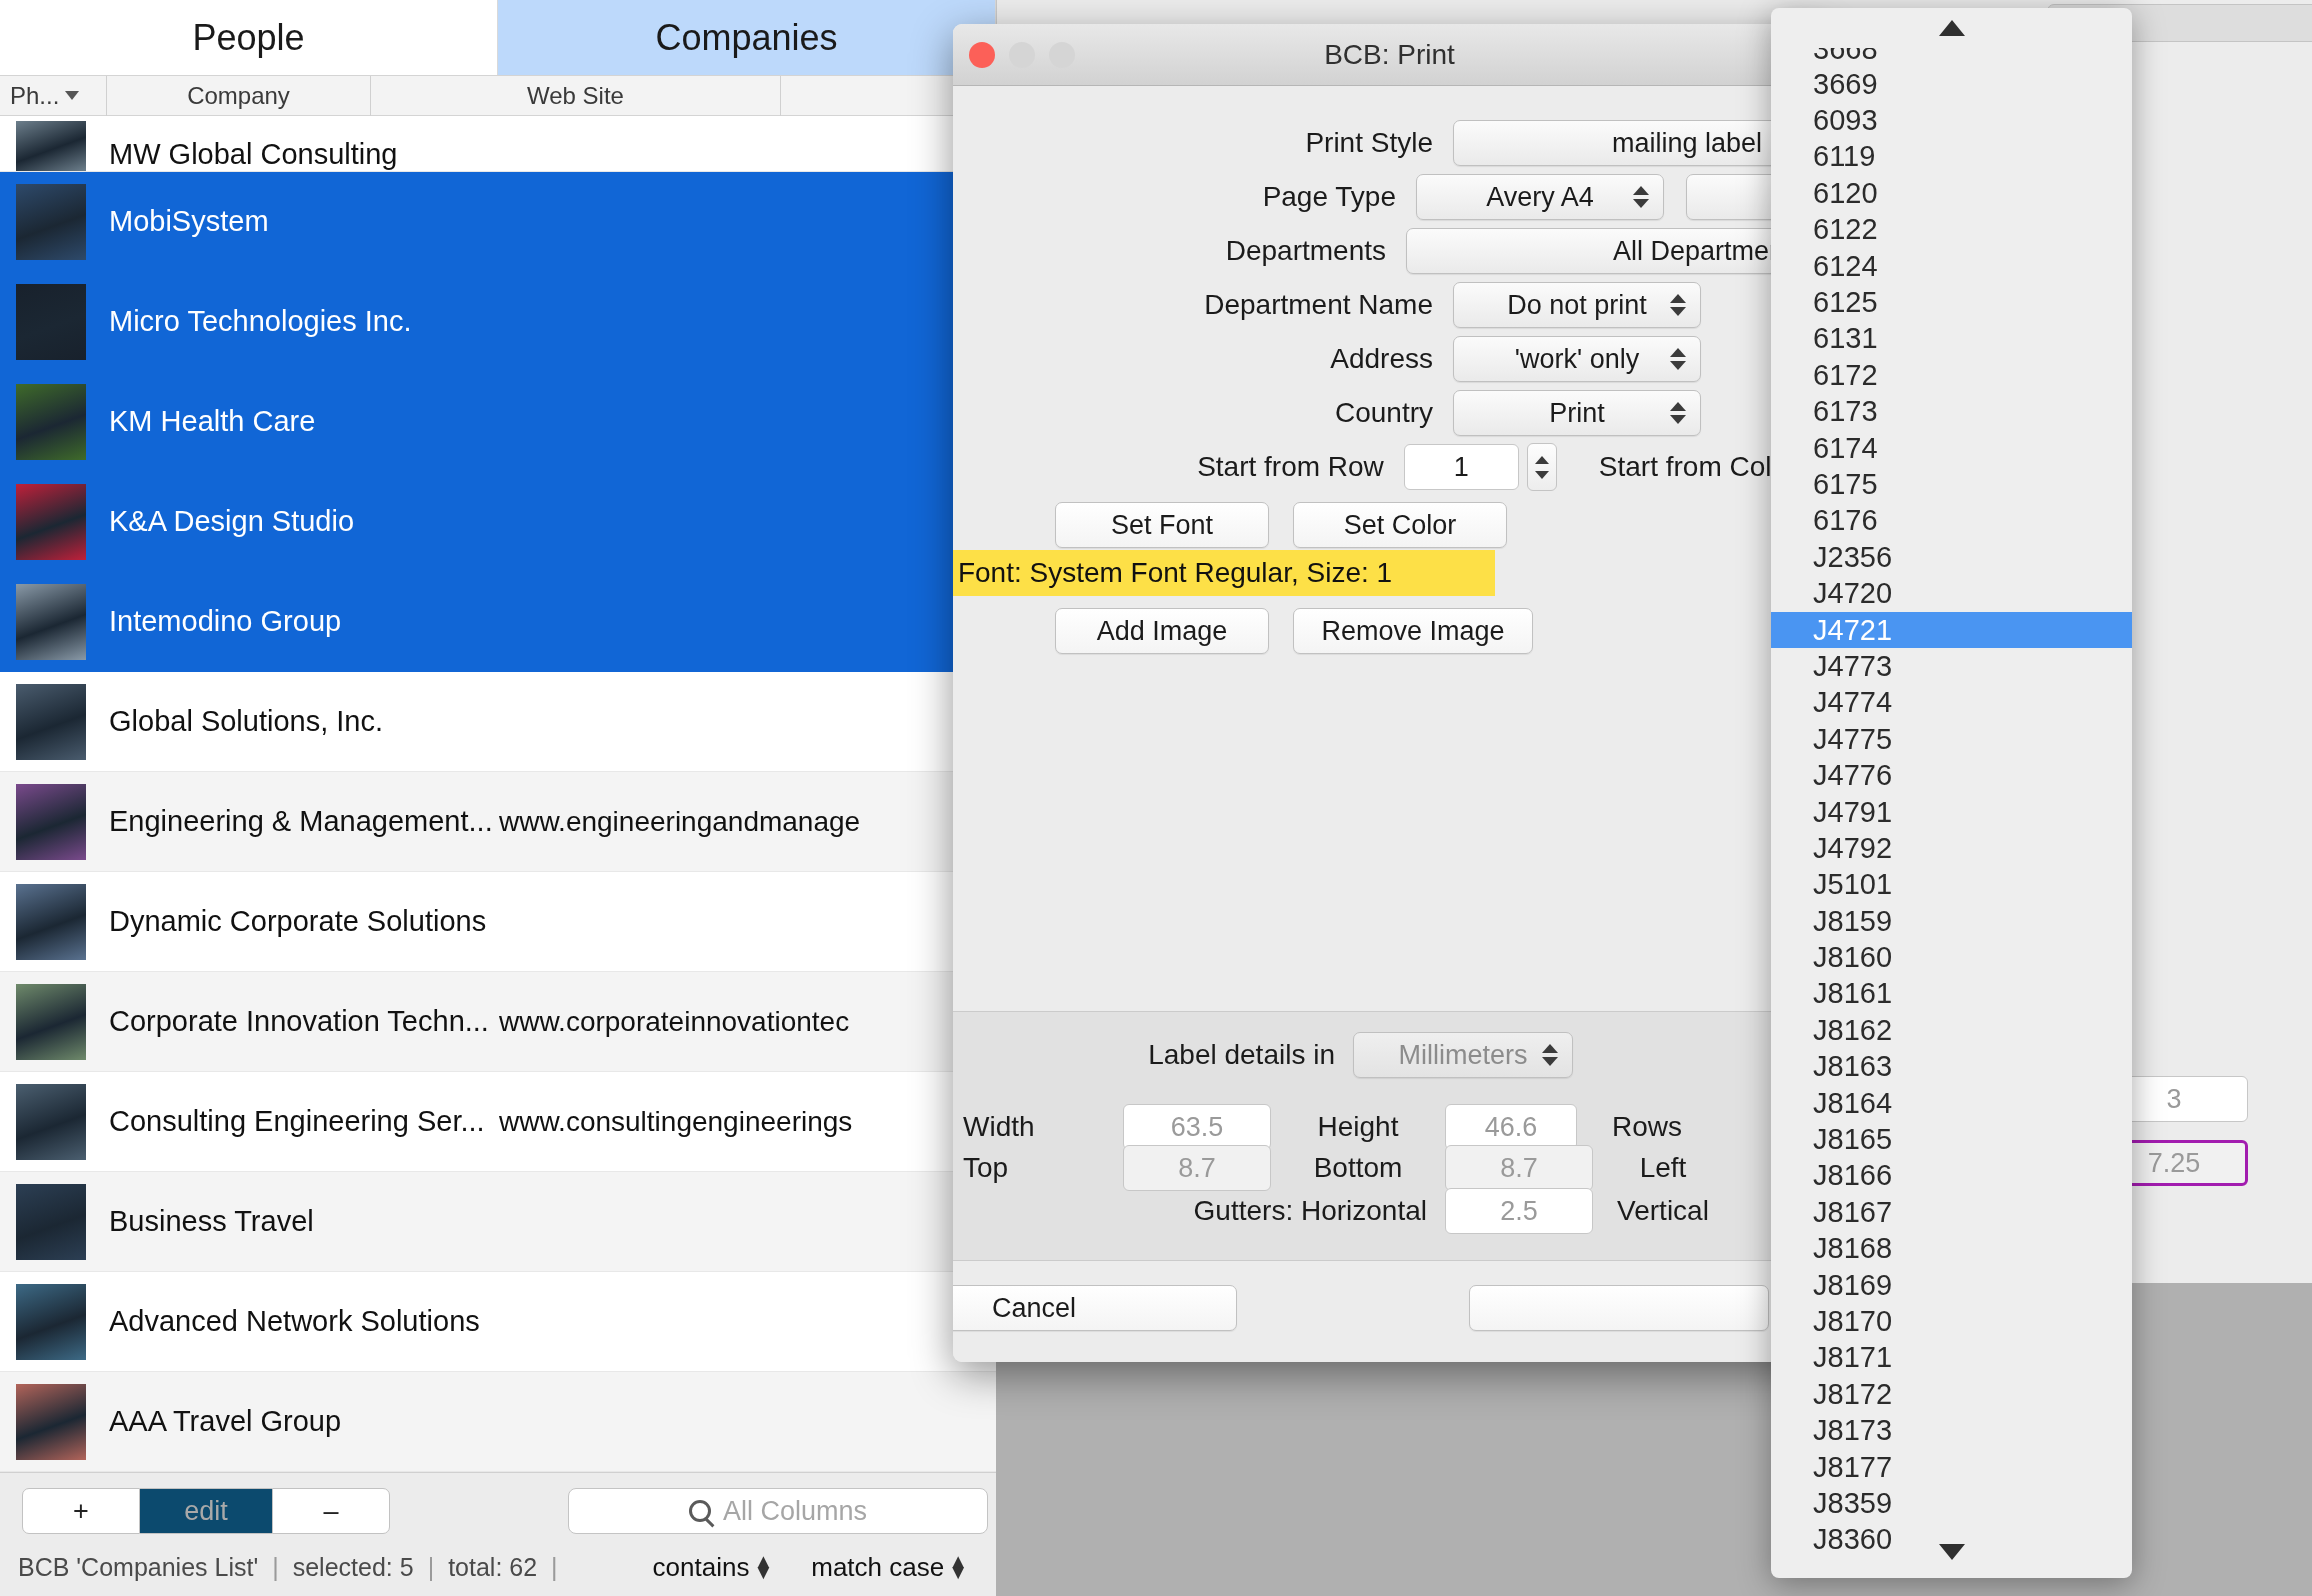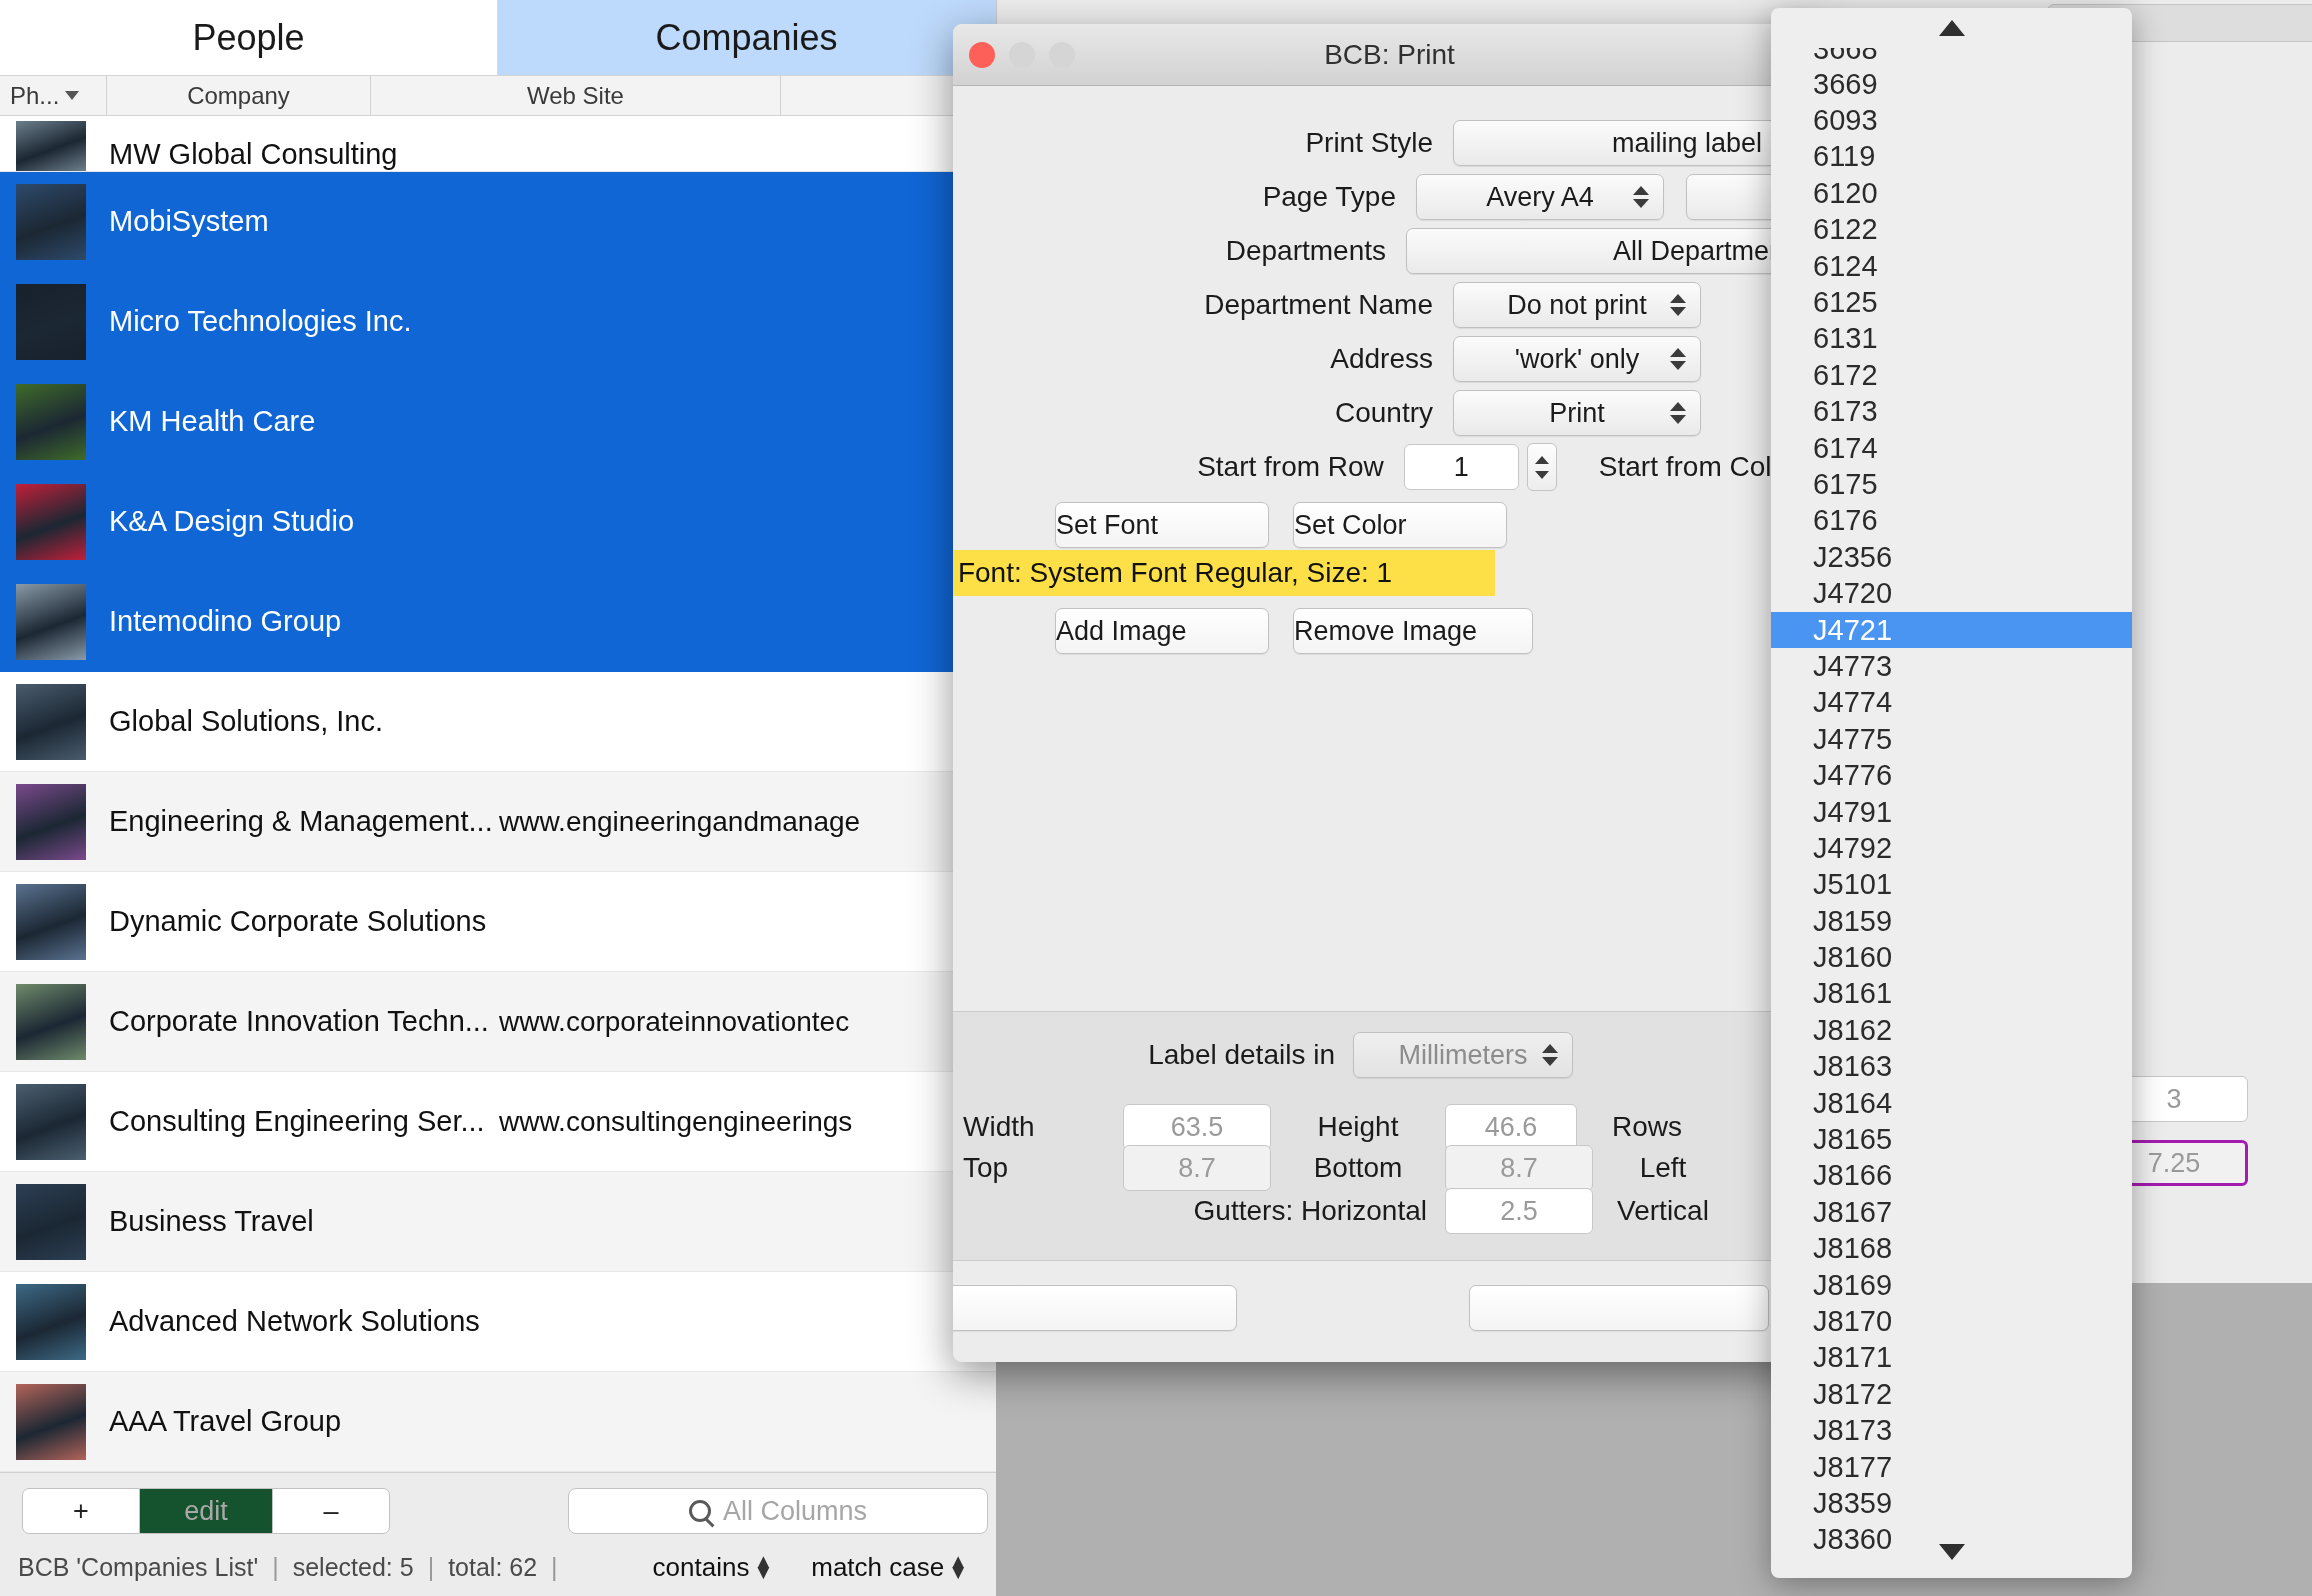--- a/index.html
+++ b/index.html
@@ -119,21 +119,21 @@
   .seg-group { position: absolute; left: 22px; top: 15px; display: flex; }
   .seg-btn {
     width: 118px; height: 46px;
     display: flex; align-items: center; justify-content: center;
     background: #ffffff; border: 1px solid #c2c2c2;
     font-size: 27px; color: #222;
     cursor: default;
   }
   .seg-btn:first-child { border-radius: 7px 0 0 7px; }
   .seg-btn:last-child { border-radius: 0 7px 7px 0; }
-  .seg-btn.mid { border-left: none; border-right: none; background: #14532d; color: #a9a9a9; width: 132px; }
+  .seg-btn.mid { border-left: none; border-right: none; background: #0c4a6e; color: #a9a9a9; width: 132px; }
   .seg-btn.mid + .seg-btn { border-left: 1px solid #c2c2c2; }
 
   .search-box {
     position: absolute; left: 568px; top: 15px; width: 420px; height: 46px;
     background: #ffffff; border: 1px solid #c4c4c4; border-radius: 8px;
     display: flex; align-items: center; justify-content: center; gap: 12px;
   }
   .magnifier {
     width: 22px; height: 22px; border: 3px solid #5a5a5a; border-radius: 50%;
     position: relative; flex: 0 0 auto;
@@ -230,21 +230,21 @@
     background: linear-gradient(to bottom, #fdfdfd, #ededed);
     display: flex; flex-direction: column; align-items: center; justify-content: center; gap: 7px;
   }
   .stepper i { display: block; width: 0; height: 0; border-left: 7px solid transparent; border-right: 7px solid transparent; }
   .stepper i.up { border-bottom: 8px solid #3b3b3b; }
   .stepper i.dn { border-top: 8px solid #3b3b3b; }
 
   .pushbtn {
     height: 46px; border: 1px solid #c1c1c1; border-radius: 7px;
     background: linear-gradient(to bottom, #ffffff, #f4f4f4);
-    display: flex; align-items: center; justify-content: flex-start;
+    display: flex; align-items: center; justify-content: center;
     font-size: 27px; color: #1b1b1b;
     box-shadow: 0 1px 1px rgba(0,0,0,0.07);
     cursor: default;
   }
 
   .fontinfo {
     position: absolute; height: 46px; background: #fde047;
     display: flex; align-items: center; justify-content: center;
     font-size: 28px; color: #111; white-space: nowrap; overflow: hidden;
   }

